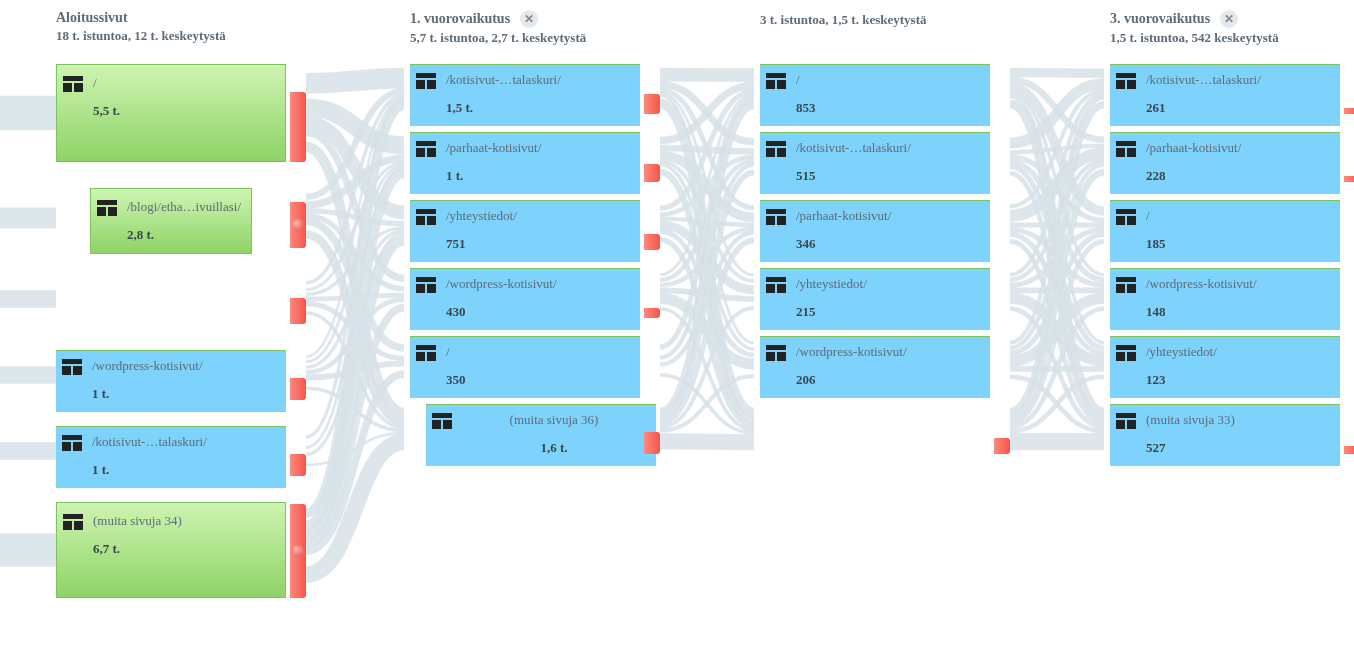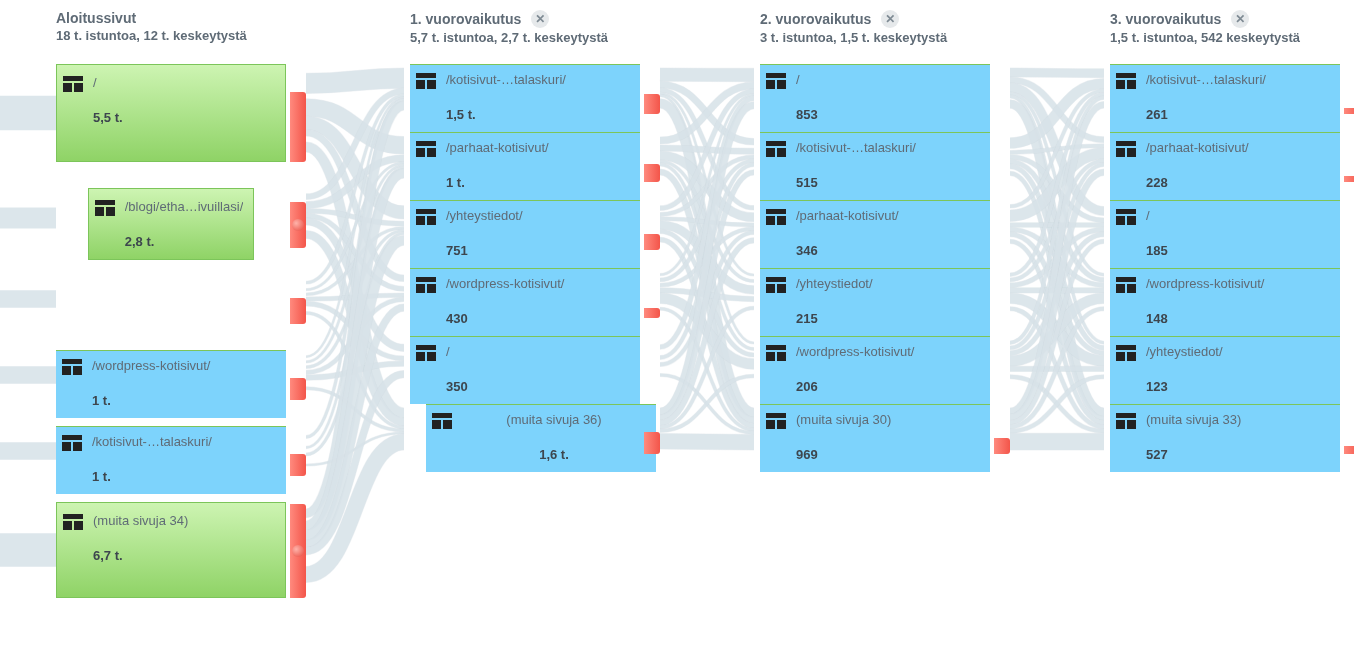--- a/index.html
+++ b/index.html
@@ -10,20 +10,21 @@
     font-size: 13px;
     color: #333;
     background: #fff;
     width: 1354px;
     position: relative;
   }
   .stage {
     width: 1140px;
     height: 664px;
     position: relative;
+    font-family: Liberation Serif, serif;
   }
   svg.flows {
     position: absolute;
     top: 0; left: 0;
     width: 1354px;
     height: 664px;
     pointer-events: none;
   }
   .col {
     position: absolute;
@@ -92,21 +93,21 @@
     color: #5f6b76;
     font-size: 13px;
     white-space: nowrap;
     overflow: hidden;
     text-overflow: ellipsis;
   }
   .node-val {
     color: #3d464e;
     font-weight: 700;
     font-size: 13px;
-    margin-top: 20px;
+    margin-top: 12px;
   }
   .redbar {
     position: absolute;
     width: 16px;
     background: linear-gradient(to right, #ff8a7e, #f3554a);
     border-radius: 0 3px 3px 0;
   }
   .reddot {
     position: absolute;
     width: 12px; height: 12px;
@@ -344,24 +345,20 @@
       <div class="col-header">
         <div class="col-title">
           <span>1. vuorovaikutus</span>
           <span class="close-btn"></span>
         </div>
         <div class="col-sub">5,7 t. istuntoa, 2,7 t. keskeytystä</div>
       </div>
     </div>
     <div class="col" style="left: 760px; top: 10px;">
       <div class="col-header">
-        <div class="col-title">
-          <span>2. vuorovaikutus</span>
-          <span class="close-btn"></span>
-        </div>
         <div class="col-sub">3 t. istuntoa, 1,5 t. keskeytystä</div>
       </div>
     </div>
     <div class="col" style="left: 1110px; top: 10px;">
       <div class="col-header">
         <div class="col-title">
           <span>3. vuorovaikutus</span>
           <span class="close-btn"></span>
         </div>
         <div class="col-sub">1,5 t. istuntoa, 542 keskeytystä</div>
@@ -578,34 +575,20 @@
       <div class="greenbar"></div>
       <div class="node-body" style="flex: 1 1 auto;">
         <span class="icon"><svg width="20" height="16" viewBox="0 0 20 16">
             <rect x="0" y="0" width="20" height="5" fill="#222"></rect>
             <rect x="0" y="7" width="9" height="9" fill="#222"></rect>
             <rect x="11" y="7" width="9" height="9" fill="#222"></rect>
           </svg></span>
         <div class="texts">
           <div class="node-path">/wordpress-kotisivut/</div>
           <div class="node-val">206</div>
-        </div>
-      </div>
-    </div>
-    <div class="node" style="left: 760px; top: 404px; height: 50px;">
-      <div class="greenbar"></div>
-      <div class="node-body" style="flex: 1 1 auto;">
-        <span class="icon"><svg width="20" height="16" viewBox="0 0 20 16">
-            <rect x="0" y="0" width="20" height="5" fill="#222"></rect>
-            <rect x="0" y="7" width="9" height="9" fill="#222"></rect>
-            <rect x="11" y="7" width="9" height="9" fill="#222"></rect>
-          </svg></span>
-        <div class="texts">
-          <div class="node-path">(muita sivuja 30)</div>
-          <div class="node-val">969</div>
         </div>
       </div>
     </div>
     <div class="node" style="left: 1110px; top: 64px; height: 50px;">
       <div class="greenbar"></div>
       <div class="node-body" style="flex: 1 1 auto;">
         <span class="icon"><svg width="20" height="16" viewBox="0 0 20 16">
             <rect x="0" y="0" width="20" height="5" fill="#222"></rect>
             <rect x="0" y="7" width="9" height="9" fill="#222"></rect>
             <rect x="11" y="7" width="9" height="9" fill="#222"></rect>

